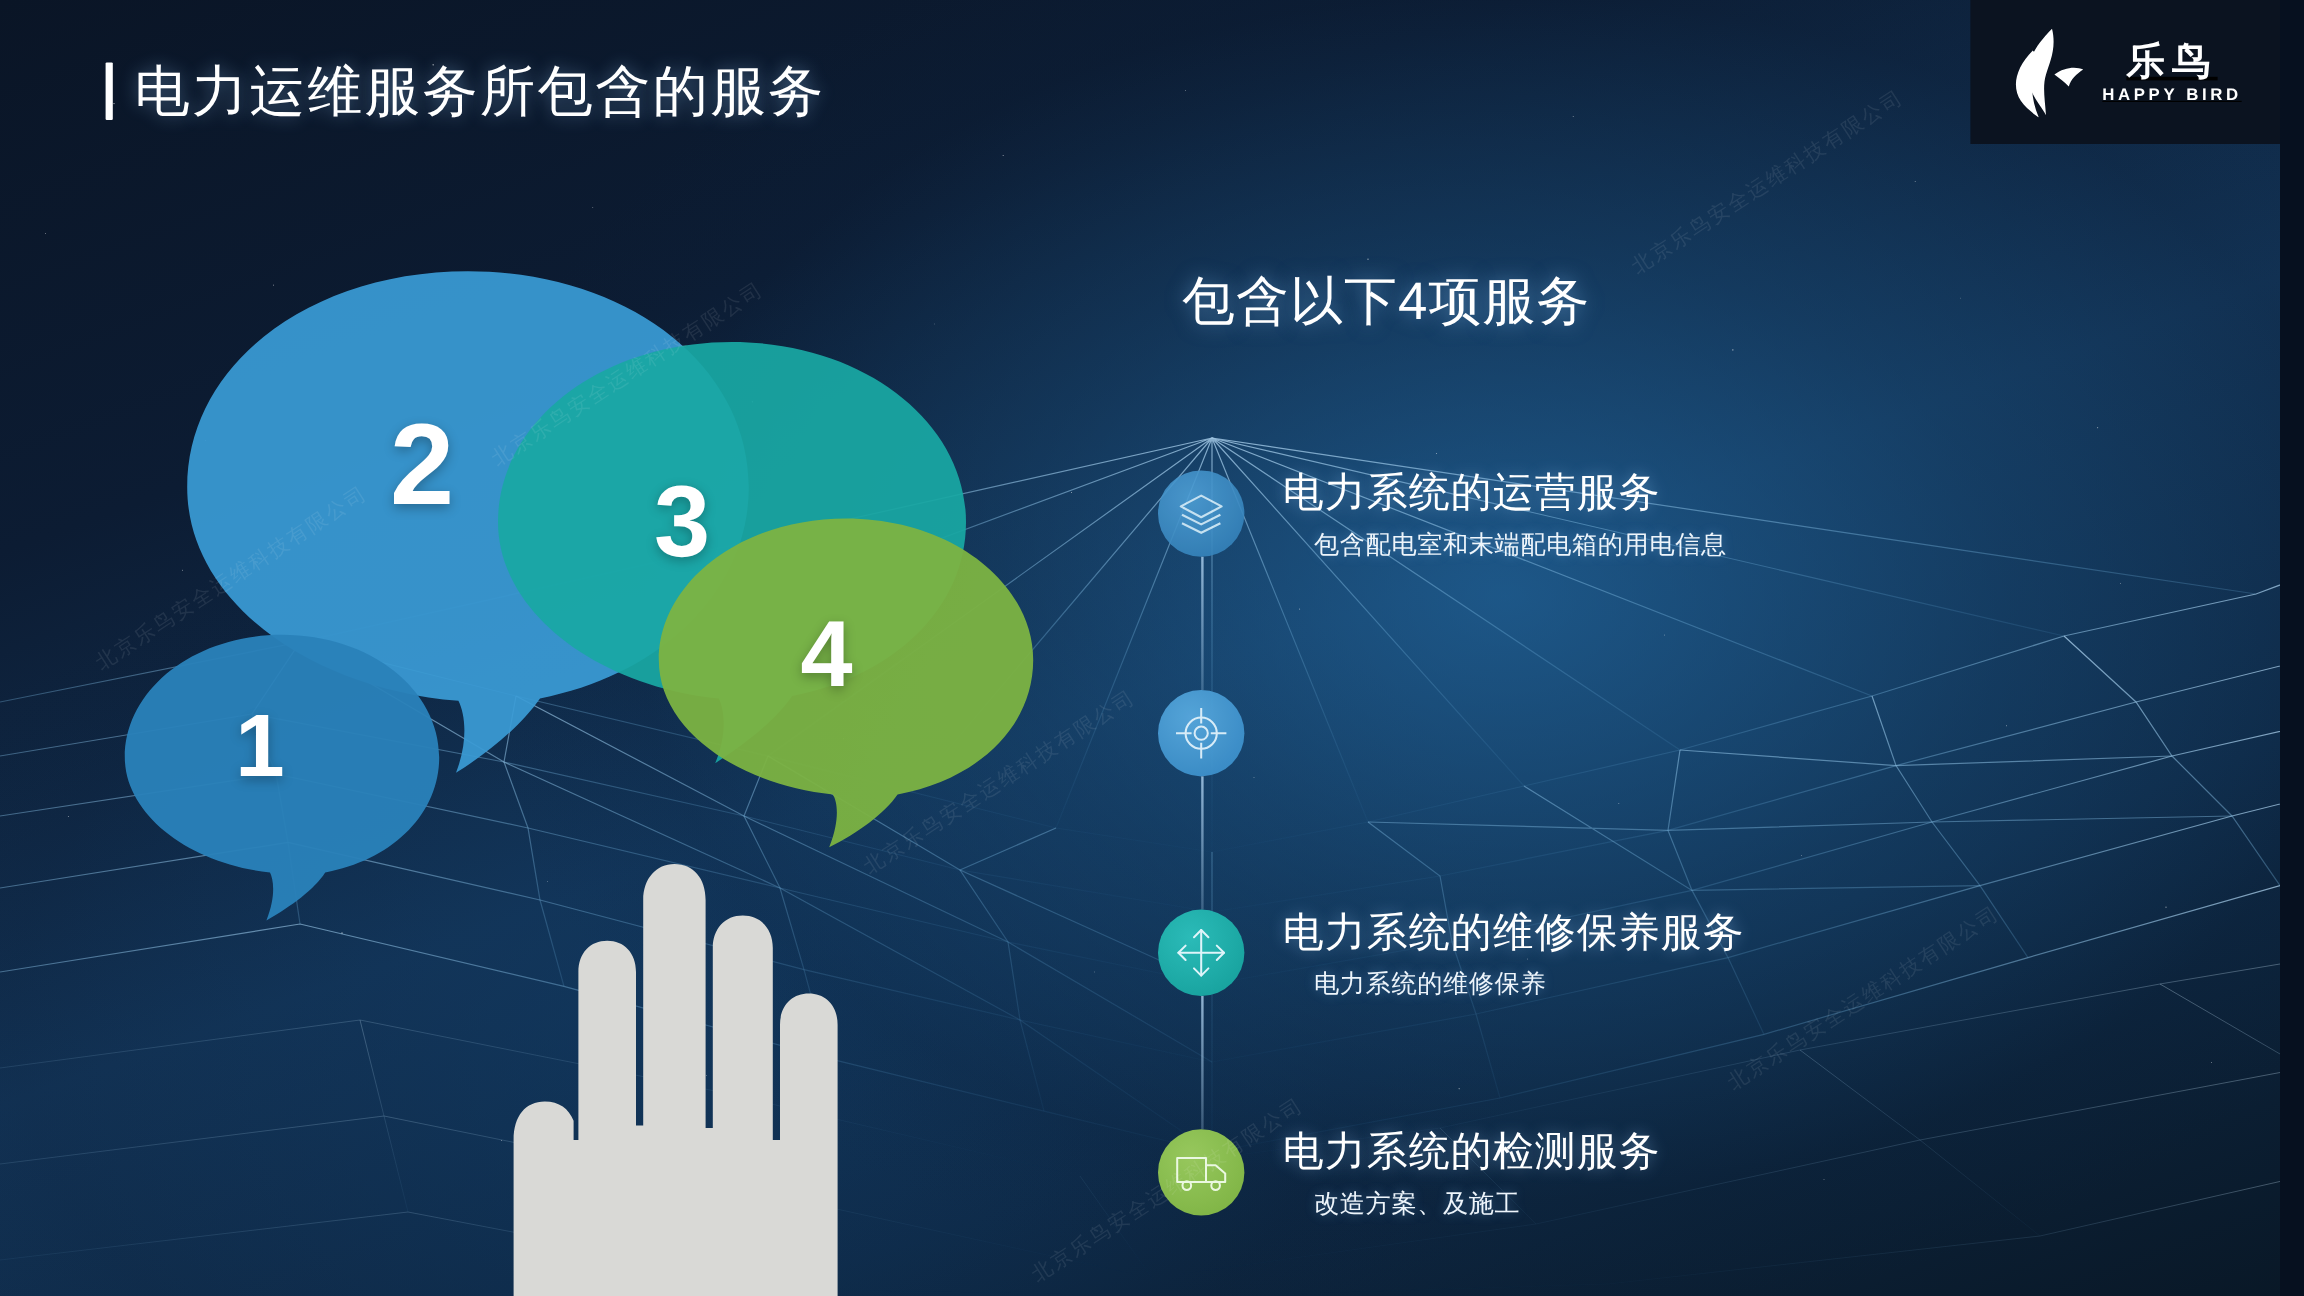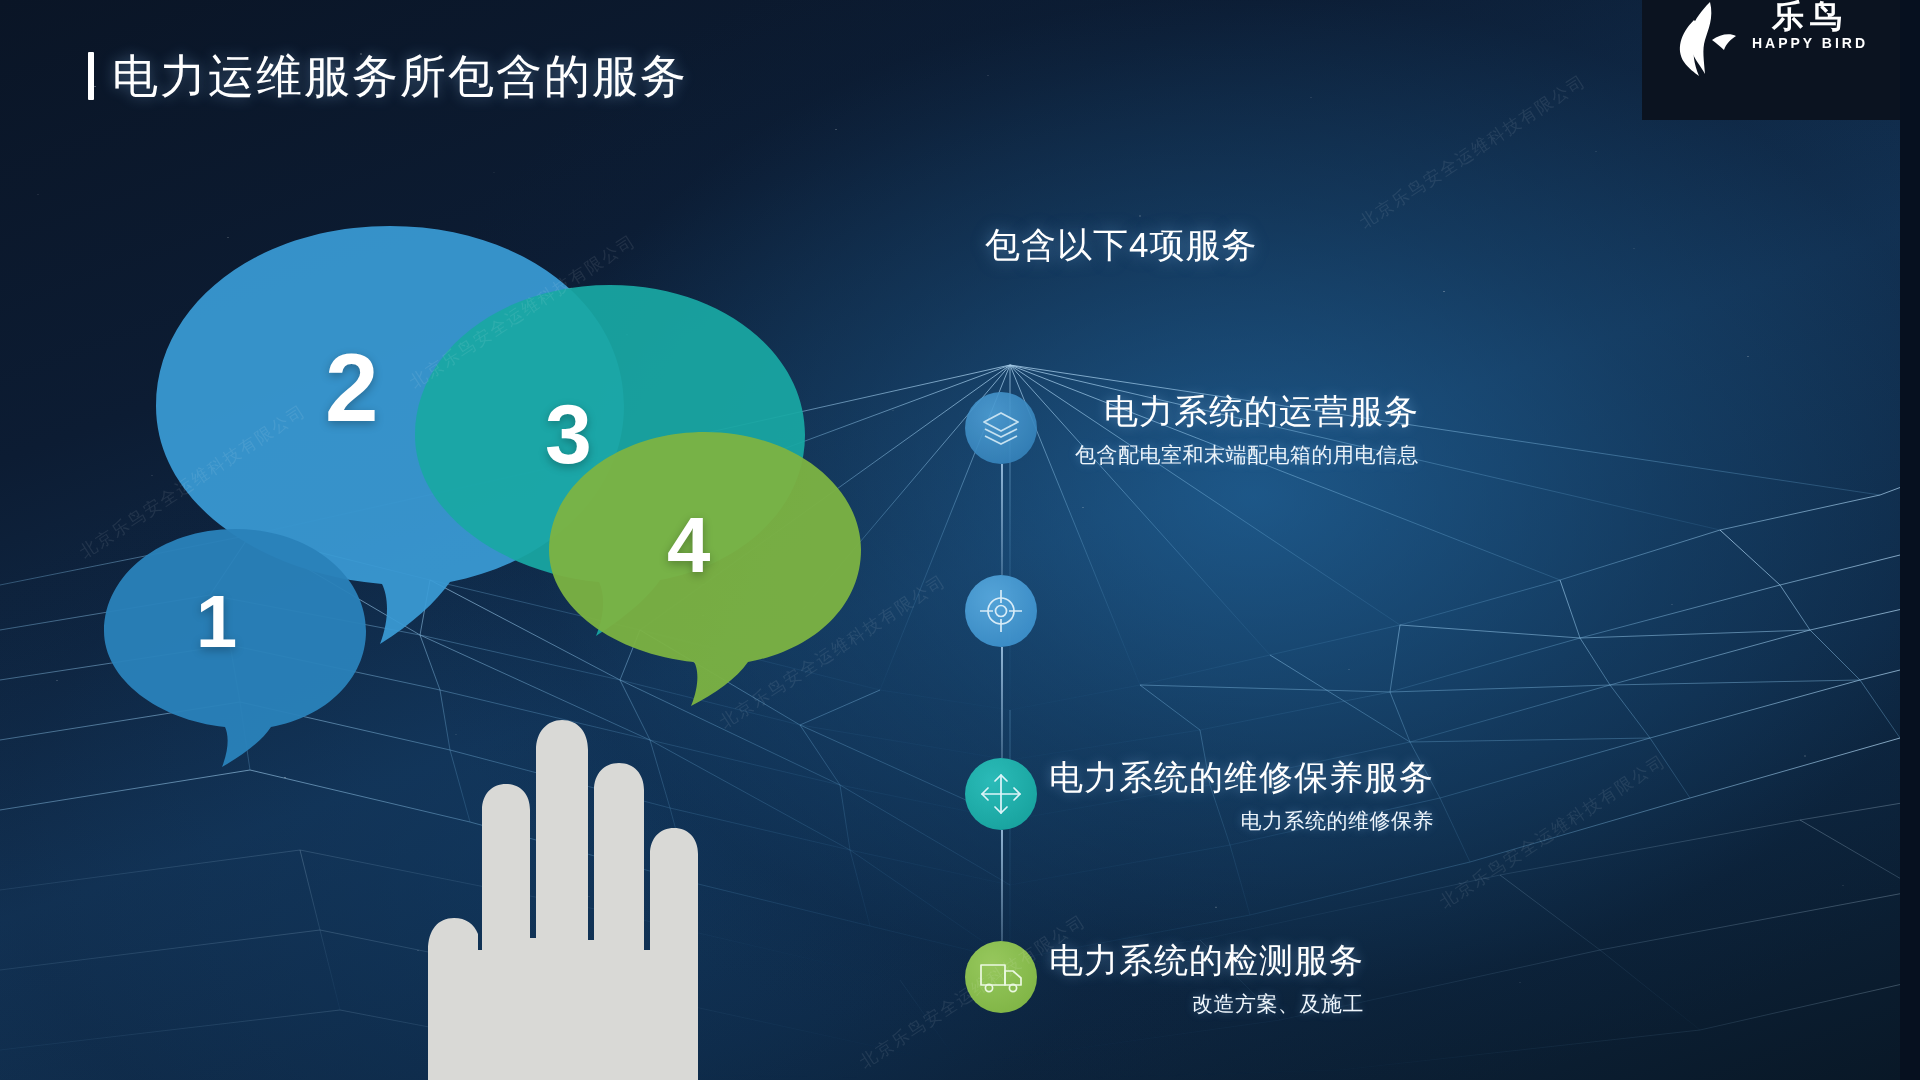--- a/index.html
+++ b/index.html
@@ -64,33 +64,33 @@
   .mesh{position:absolute;left:0;top:330px;width:1920px;height:750px;opacity:.85;pointer-events:none;}
 
   
   .title-wrap{position:absolute;left:88px;top:52px;display:flex;align-items:center;gap:18px;}
   .title-bar{width:6px;height:48px;background:#ffffff;border-radius:1px;}
   .title-text{color:#ffffff;font-size:46px;letter-spacing:2px;line-height:1;
     text-shadow:0 0 14px rgba(150,205,255,.45);}
 
   
   .logo{position:absolute;right:0;top:0;width:258px;height:120px;background:#0b1320;
-    display:flex;align-items:flex-start;justify-content:center;gap:14px;}
+    display:flex;align-items:center;justify-content:center;gap:14px;text-decoration:underline;}
   .logo-mark{width:64px;height:76px;flex:0 0 auto;}
   .logo-txt{display:flex;flex-direction:column;align-items:center;gap:4px;}
   .logo-cn{color:#fff;font-size:32px;letter-spacing:6px;line-height:1;font-weight:bold;}
   .logo-en{color:#fff;font-size:14px;letter-spacing:3px;line-height:1;font-weight:bold;}
 
   
-  .sub-heading{position:absolute;left:985px;top:222px;color:#ffffff;font-size:35px;letter-spacing:1px;
+  .sub-heading{position:absolute;left:985px;top:222px;color:#ffffff;font-size:44px;letter-spacing:1px;
     text-shadow:0 0 16px rgba(140,200,255,.5);}
 
   
   .services{position:absolute;left:965px;top:390px;width:760px;}
-  .svc{position:relative;display:flex;align-items:flex-start;gap:12px;height:183px;text-align:right;}
+  .svc{position:relative;display:flex;align-items:flex-start;gap:32px;height:183px;}
   .svc-iconwrap{position:relative;width:72px;height:72px;flex:0 0 auto;margin-top:2px;}
   .svc-circle{position:absolute;inset:0;border-radius:50%;}
   .svc-circle svg{position:absolute;left:50%;top:50%;transform:translate(-50%,-50%);}
   .connector{position:absolute;left:36px;top:72px;width:1.5px;height:111px;
     background:linear-gradient(to bottom, rgba(185,220,250,.75), rgba(185,220,250,.25));}
   .svc-text{padding-top:2px;}
   .svc-title{color:#ffffff;font-size:34px;line-height:1.15;letter-spacing:1px;
     text-shadow:0 0 12px rgba(150,205,255,.45);}
   .svc-desc{color:#eef5fb;font-size:21px;line-height:1.3;margin-top:10px;letter-spacing:.5px;
     text-shadow:0 0 9px rgba(120,185,245,.45);margin-left:26px;}

